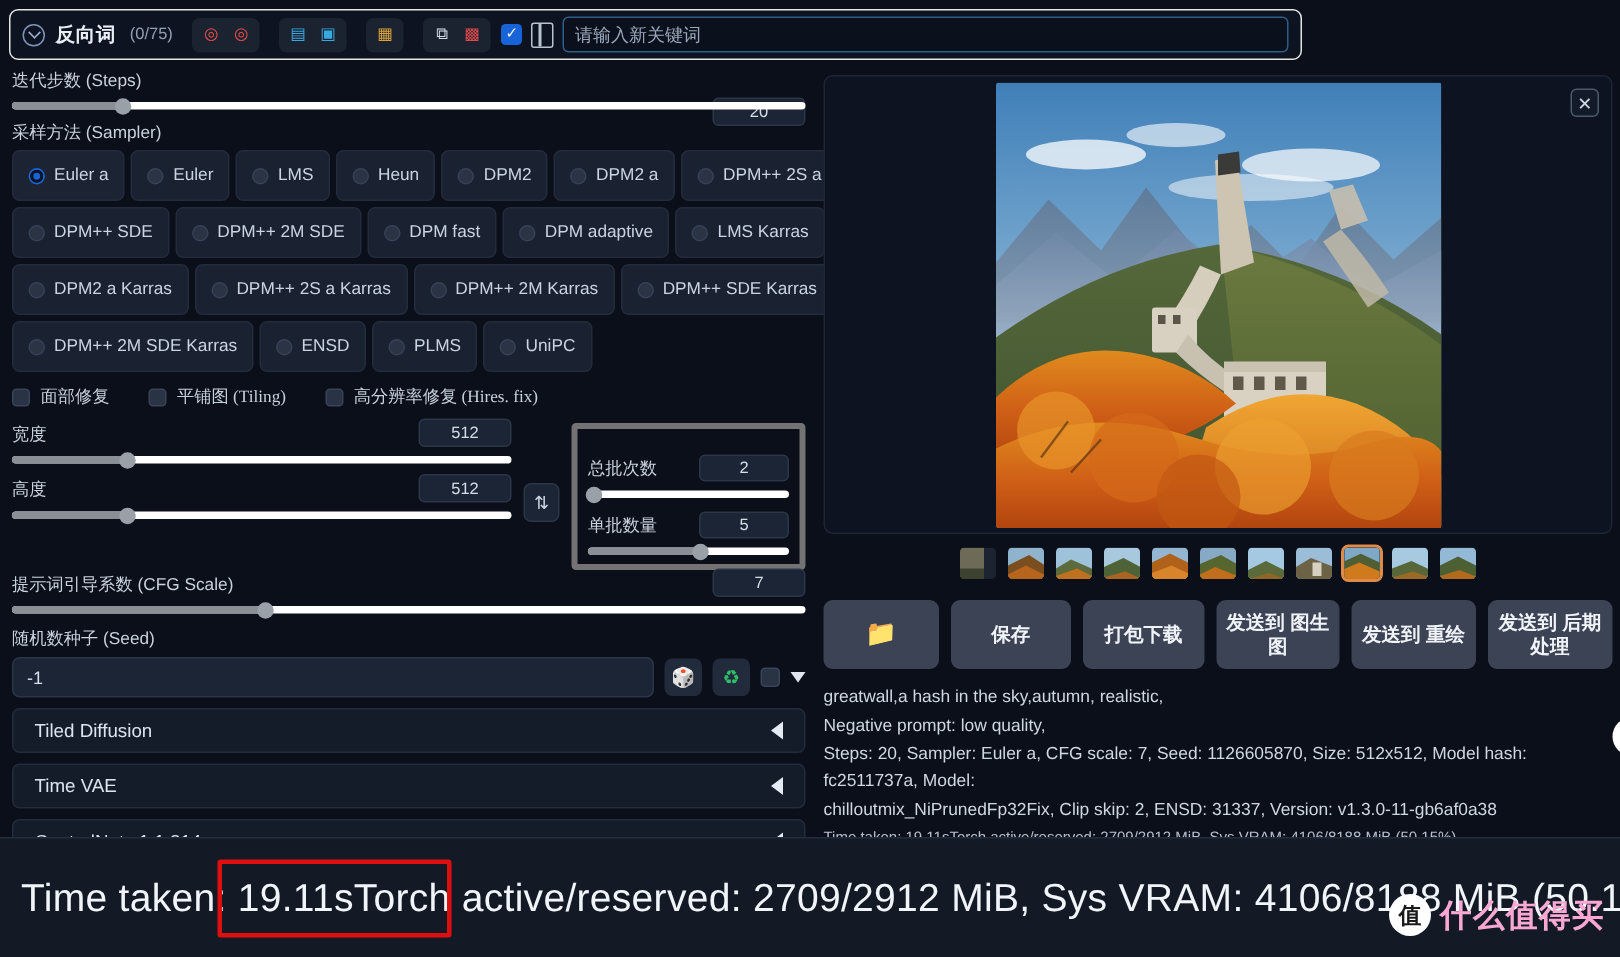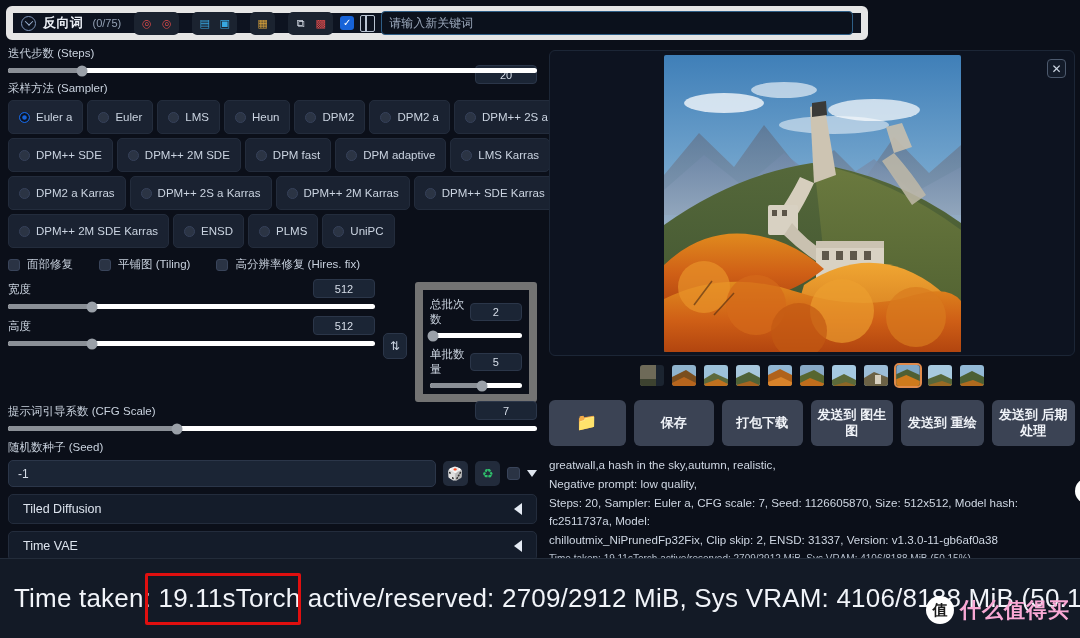--- a/index.html
+++ b/index.html
@@ -8,21 +8,21 @@
     background: #0b0f19;
     font-family: "Liberation Sans", "DejaVu Sans", sans-serif;
     overflow: hidden;
     color: #d5dae3;
   }
   .app { position: relative; width: 1080px; height: 638px; }
 
   
   .topbar {
     position: absolute; left: 6px; top: 6px; width: 862px; height: 34px;
-    border: 7px solid #e5e5e5; border-radius: 6px;
+    border: 1px solid #e5e5e5; border-radius: 6px;
     background: #0d1320;
     display: flex; align-items: center; padding: 0 8px; gap: 7px;
   }
   .chev-circle {
     width: 15px; height: 15px; border-radius: 50%;
     border: 1.4px solid #7d94b8; display: flex; align-items: center;
     justify-content: center; flex: 0 0 auto;
   }
   .chev-circle:after {
     content: ""; width: 5px; height: 5px; border-right: 1.4px solid #9db3d2;
@@ -95,35 +95,35 @@
   .radio {
     width: 11px; height: 11px; border-radius: 50%; background: #2b3444;
     flex: 0 0 auto; border: 1px solid #36415a;
   }
   .pill.sel { background:#1c2434; }
   .pill.sel .radio {
     background: #1763d8; border: 1px solid #1763d8;
     box-shadow: inset 0 0 0 2.2px #0d1320;
   }
 
-  .checks { display: flex; gap: 26px; margin-top: 9px; margin-bottom: 10px; align-items:center; }
+  .checks { display: flex; gap: 26px; margin-top: 9px; margin-bottom: 10px; align-items:center;font-family:Liberation Serif, serif; }
   .check { display: flex; align-items: center; gap: 7px; font-size: 11.5px; color: #c7d0dd; }
   .chk-sq { width: 12px; height: 12px; border-radius: 3px; background: #2a3344; border:1px solid #39445a; }
 
   
   .size-wrap { display: flex; gap: 8px; margin-top: 2px; }
   .size-left { flex: 1; }
   .swap-btn {
     width: 24px; height: 26px; align-self: center; margin-top: 8px;
     background: #1b2535; border: 1px solid #2b3649; border-radius: 5px;
     color: #cdd6e3; font-size: 12px; display: flex; align-items: center; justify-content: center;
   }
   .batch-box {
-    width: 122px; border: 8px solid #737373; border-radius: 3px;
-    padding: 7px 7px 6px 7px; position: relative;
+    width: 156px; border: 4px solid #737373; border-radius: 3px;
+    padding: 17px 7px 6px 7px; position: relative;
   }
   .bl { display: flex; align-items: center; justify-content: space-between; }
   .bl .bname { font-size: 11.5px; color: #c9d2de; }
   .bl .bval {
     width: 60px; height: 18px; background: #1b2535; border: 1px solid #2b3649;
     border-radius: 4px; font-size: 11px; color: #d7dee9;
     display: flex; align-items: center; justify-content: center;
   }
 
   .seed-row { display: flex; align-items: center; gap: 7px; margin-top: 5px; }

